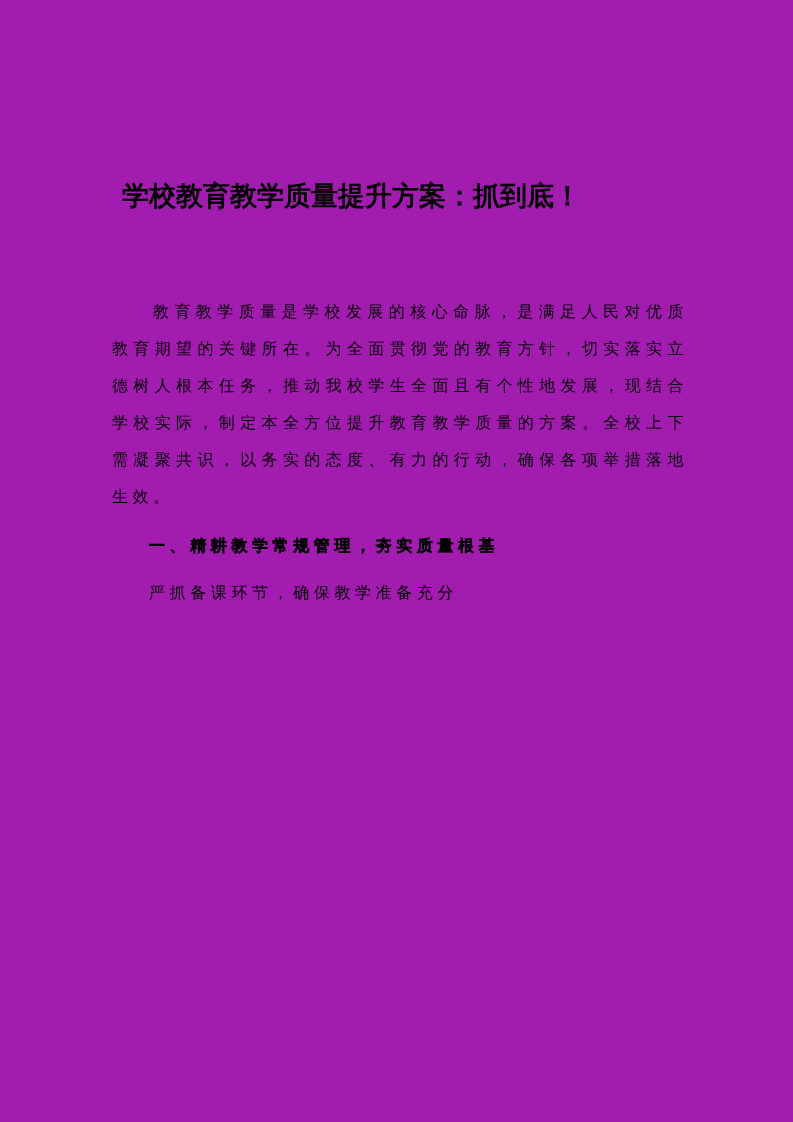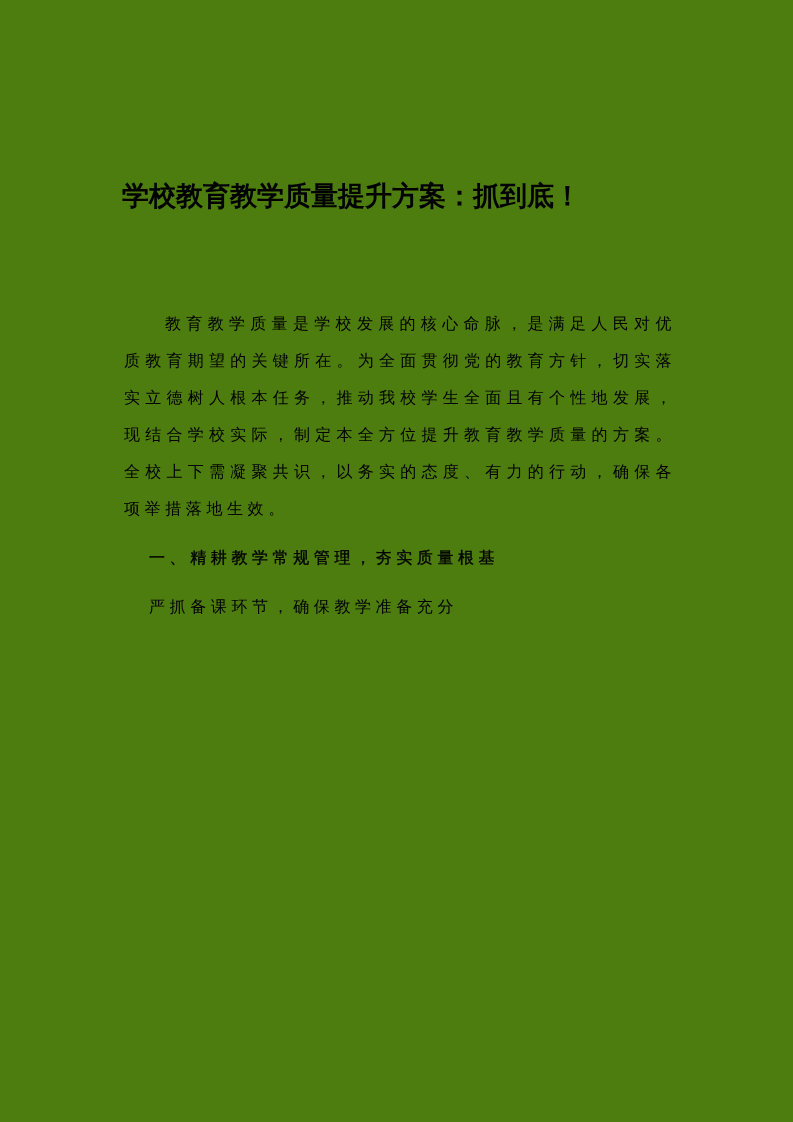--- a/index.html
+++ b/index.html
@@ -14,21 +14,21 @@
       overflow: hidden;
       color: #000000;
       font-family: "DejaVu Serif", "Liberation Serif", serif;
     }
     .page {
       position: absolute;
       left: 0;
       top: 0;
       width: 793px;
       height: 1122px;
-      background: #4d7c0f;
+      background: #a21caf;
     }
     .title {
       position: absolute;
       left: 100px;
       top: 160px;
       width: 620px;
       font-family: "DejaVu Sans", "Liberation Sans", sans-serif;
       font-weight: bold;
       font-size: 27px;
       line-height: 36px;
@@ -44,34 +44,35 @@
       position: absolute;
       left: 108px;
       top: 289px;
       width: 584px;
       font-family: "DejaVu Sans", "Liberation Sans", sans-serif;
       font-size: 16px;
       letter-spacing: 4.6px;
       line-height: 37px;
     }
     .para {
-      margin: 16px;
+      margin: 4px;
       text-indent: 41px;
       text-align: justify;
     }
     .para.gap-after { margin-bottom: 12px; }
     .heading {
       margin: 0 0 12px 0;
       text-indent: 41px;
-      font-weight: normal;
+      font-weight: bold;
       -webkit-text-stroke: 0.35px #000;
     }
     .subheading {
       margin: 0 0 12px 0;
       text-indent: 41px;
+      font-family: Liberation Mono, monospace;
     }
   </style>
 </head>
 <body>
 
 <div class="page">
   <h1 class="title">
     <span class="title-line l1">学校教育教学质量提升方案：抓到底！</span>
   </h1>
 

